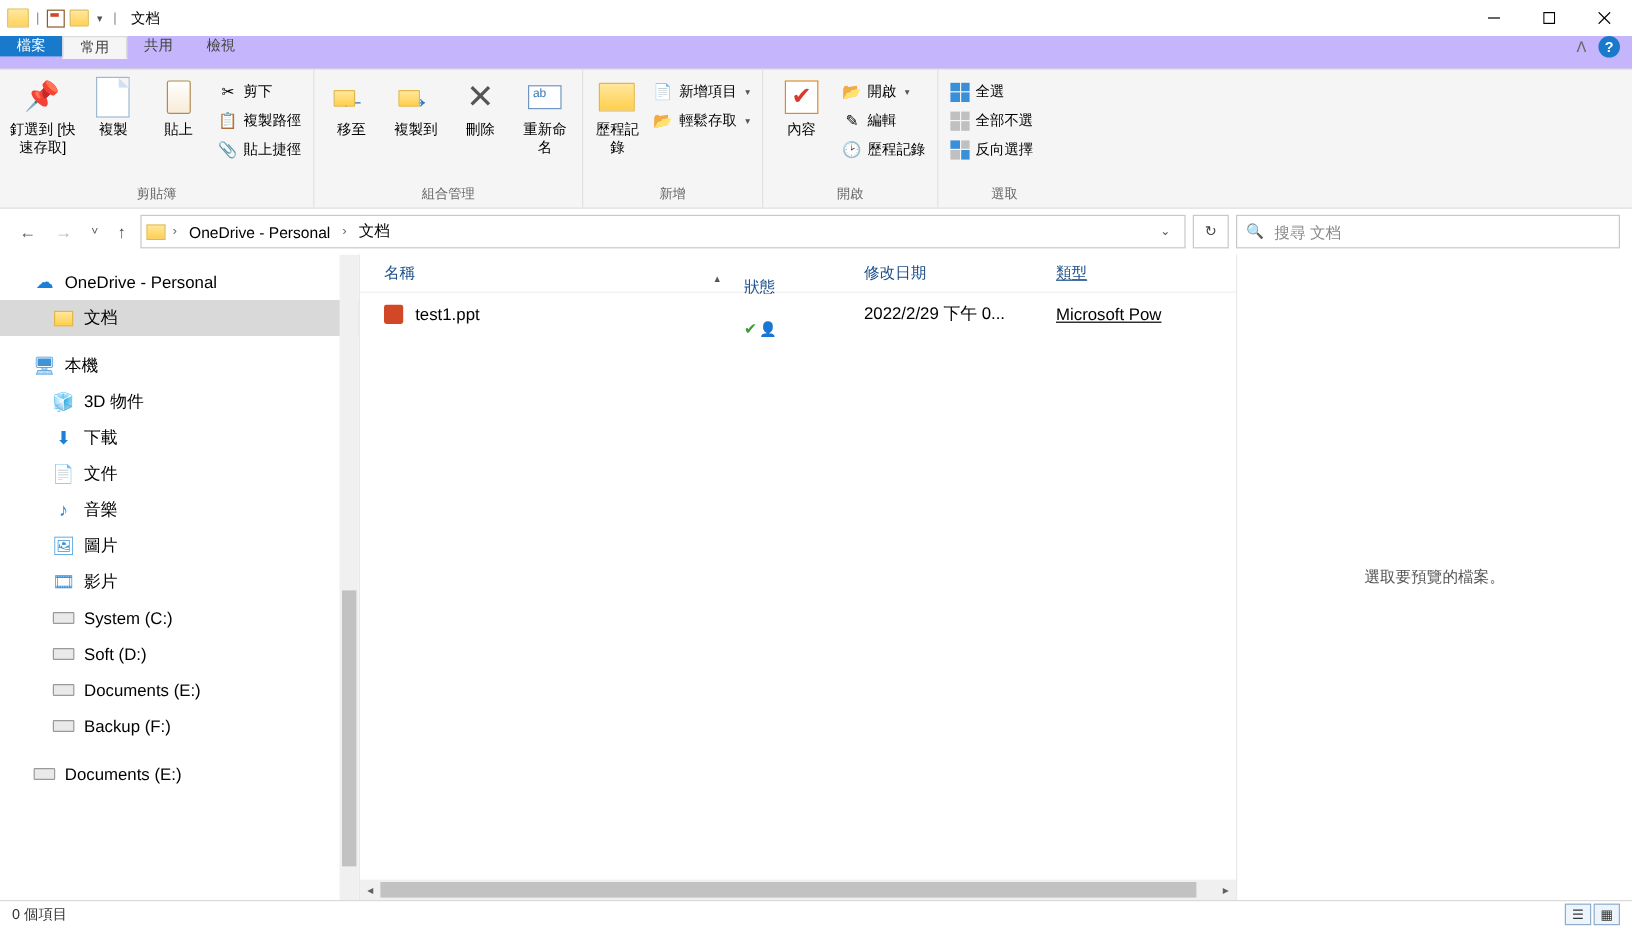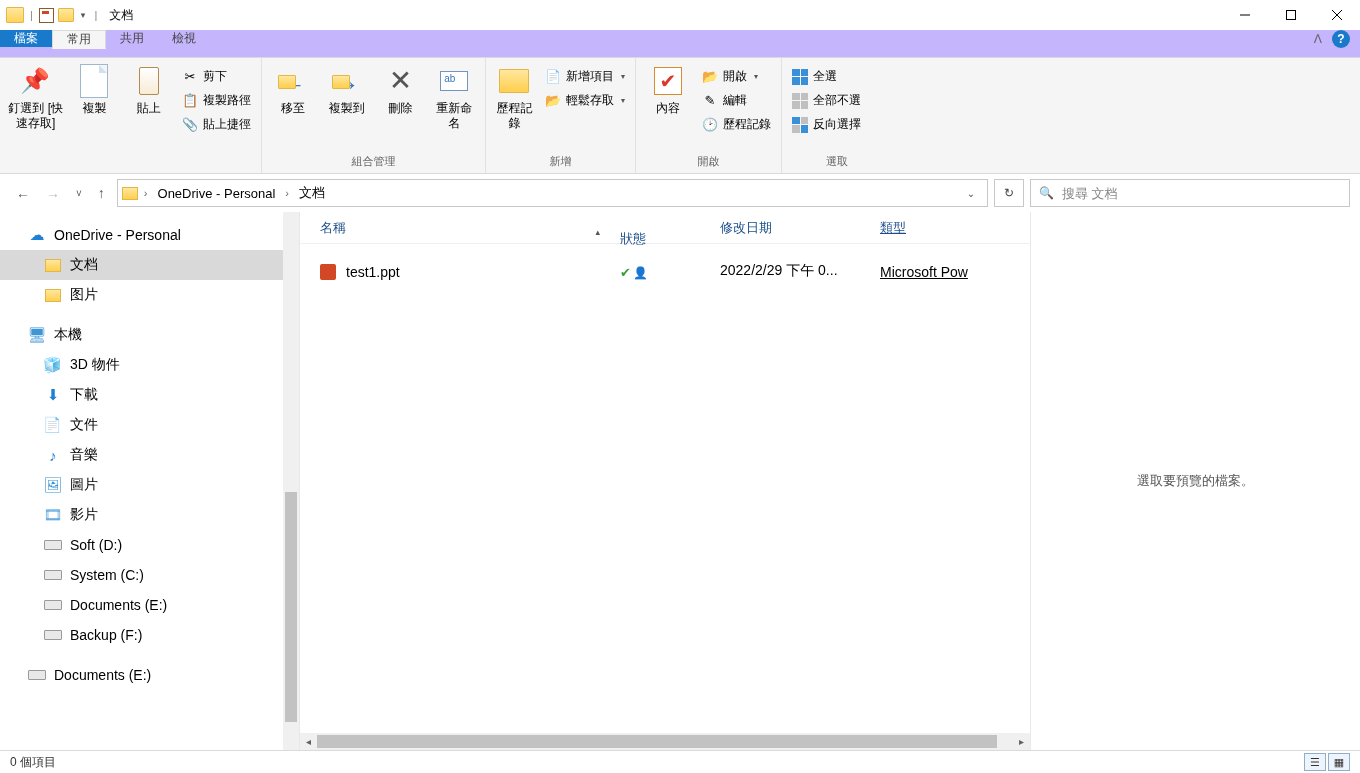--- a/index.html
+++ b/index.html
@@ -78,21 +78,21 @@
   .navpane-scroll .thumb{ position:absolute; left:2px; right:2px; top:280px; height:230px; background:#c2c2c2; }
 
   .content { flex:1; display:flex; }
   .filelist { flex:1; display:flex; flex-direction:column; position:relative;}
   .colheaders { display:flex; align-items:center; height:32px; font-size:13px; color:#1b4e8a; padding-left:20px; border-bottom:1px solid #f0f0f0;}
   .col-name { width:300px; display:flex; align-items:flex-end; gap:6px;}
   .col-state { width:100px;margin-top:23px; }
   .col-mod { width:160px; }
   .col-type { width:140px;text-decoration:underline; }
   .sort-caret { font-size:9px; color:#555; margin-left:auto; margin-right:20px;}
-  .filerow { display:flex; align-items:flex-end; height:36px; font-size:14px; padding-left:20px;}
+  .filerow { display:flex; align-items:center; height:36px; font-size:14px; padding-left:20px;}
   .filerow .col-name { display:flex; align-items:center; gap:10px;}
   .ppt-ic { width:16px; height:16px; background:#d24726; border-radius:2px; display:inline-block;}
   .state-ic { display:flex; align-items:center; gap:2px; color:#3a9c3a; font-size:13px;}
   .state-person { color:#888; font-size:12px;}
   .h-scroll { height:17px; background:#f0f0f0; margin:0 0 0 0; display:flex; align-items:center;}
   .h-scroll .lbtn,.h-scroll .rbtn{width:17px;height:17px;display:flex;align-items:center;justify-content:center;color:#606060;font-size:10px;}
   .h-scroll .track{flex:1;position:relative;height:17px;}
   .h-scroll .thumb{position:absolute;left:0;top:2px;bottom:2px;width:680px;background:#c2c2c2;}
 
   .preview { width:330px; border-left:1px solid #e8e8e8; display:flex; align-items:center; justify-content:center; color:#555; font-size:13px; text-align:center; padding:20px;}
@@ -179,20 +179,21 @@
         <div class="btn-small">
             <span class="ic">📋</span>
             <span>複製路徑</span>
           </div>
         <div class="btn-small">
             <span class="ic">📎</span>
             <span>貼上捷徑</span>
           </div>
       </div>
     </div>
+    <div class="group-label">剪貼簿</div>
   </div>
 
   <div class="group" style="width:224px">
     <div class="group-content">
       <div class="btn-large">
         <div class="btn-icon32">
             <span class="arrow-ic" style="position:relative;"><span class="folder-ic" style="position:absolute;width:18px;height:14px;left:-2px;top:10px;"></span>←</span>
           </div>
         <span>移至</span>
       </div>
@@ -338,26 +339,20 @@
     <div class="tree-item">
         <span class="ic16 cloud-ic">☁</span>
         <span>OneDrive - Personal</span>
       </div>
     <div class="tree-item level2 selected">
         <span class="ic16">
           <span class="folder-small"></span>
         </span>
         <span>文档</span>
       </div>
-    <div class="tree-item level2">
-        <span class="ic16">
-          <span class="folder-small"></span>
-        </span>
-        <span>图片</span>
-      </div>
     <div style="height:10px"></div>
     <div class="tree-item">
         <span class="ic16 pc-ic">🖥</span>
         <span>本機</span>
       </div>
     <div class="tree-item level2">
         <span class="ic16" style="color:#2aa3c9;">🧊</span>
         <span>3D 物件</span>
       </div>
     <div class="tree-item level2">
@@ -377,27 +372,27 @@
         <span>圖片</span>
       </div>
     <div class="tree-item level2">
         <span class="ic16" style="color:#3d94d6;">🎞</span>
         <span>影片</span>
       </div>
     <div class="tree-item level2">
         <span class="ic16">
           <span class="drive-ic"></span>
         </span>
+        <span>System (C:)</span>
+      </div>
+    <div class="tree-item level2">
+        <span class="ic16">
+          <span class="drive-ic"></span>
+        </span>
         <span>Soft (D:)</span>
-      </div>
-    <div class="tree-item level2">
-        <span class="ic16">
-          <span class="drive-ic"></span>
-        </span>
-        <span>System (C:)</span>
       </div>
     <div class="tree-item level2">
         <span class="ic16">
           <span class="drive-ic"></span>
         </span>
         <span>Documents (E:)</span>
       </div>
     <div class="tree-item level2">
         <span class="ic16">
           <span class="drive-ic"></span>

